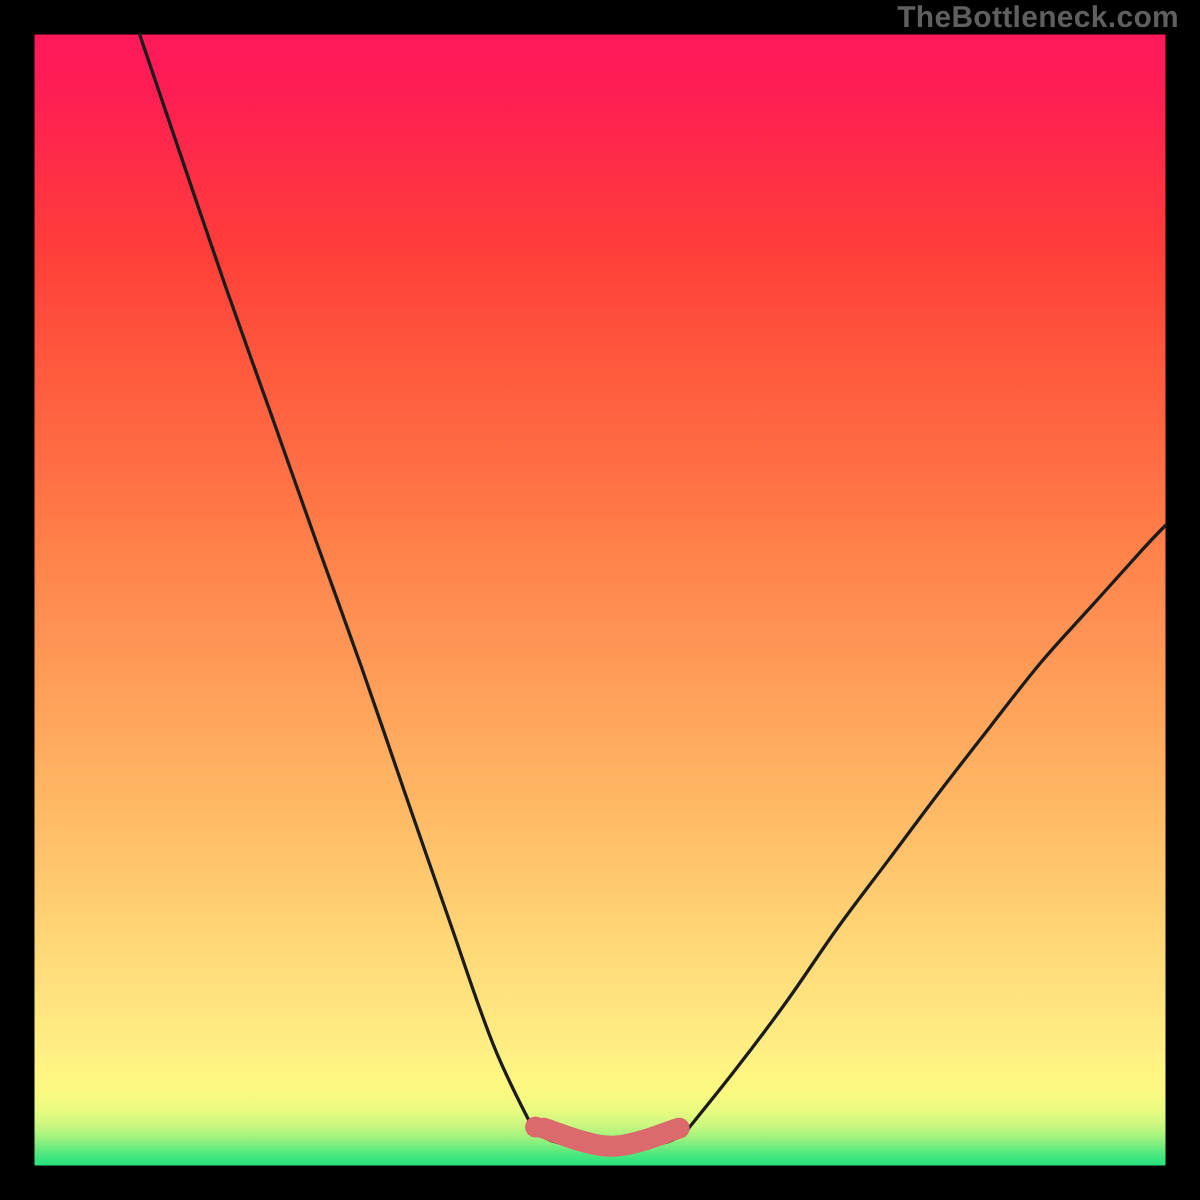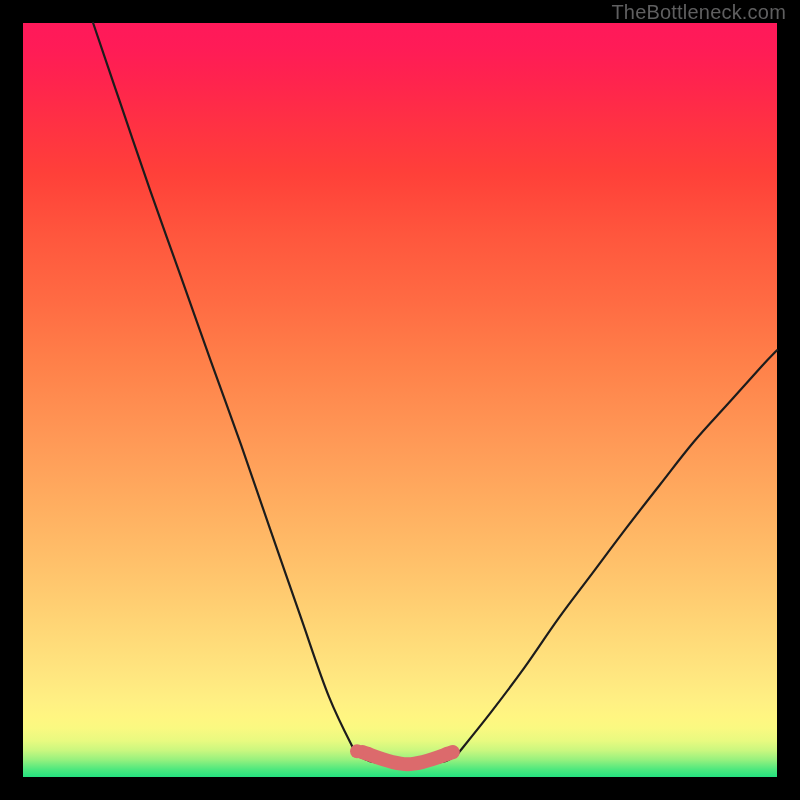--- a/index.html
+++ b/index.html
@@ -54,21 +54,21 @@
     height: 754px;
     overflow: visible;
   }
   .watermark {
     position: absolute;
     top: 1px;
     right: 14px;
     color: #5f5f60;
     font-family: Arial, Helvetica, sans-serif;
     font-size: 20px;
-    font-weight: 400;
+    font-weight: 700;
     letter-spacing: 0.2px;
   }
 </style>
 </head>
 <body>
 
 <div class="frame">
   <div class="plot-area">
     <svg class="curve-svg" viewBox="0 0 754 754" preserveAspectRatio="none">
       <path id="left-arm" fill="none" stroke-width="2.2" stroke-linecap="round" d="M 70.12 0.00 C 75.01 14.39, 86.95 49.66, 97.27 79.92 C 107.58 110.19, 116.43 136.65, 127.43 168.14 C 138.42 199.63, 147.48 224.31, 158.34 254.85 C 169.20 285.39, 177.02 307.80, 187.75 337.79 C 198.47 367.79, 207.18 391.08, 217.91 421.49 C 228.63 451.89, 236.73 476.15, 247.31 506.69 C 257.90 537.23, 266.13 561.01, 276.72 591.14 C 287.30 621.27, 295.95 648.83, 306.12 674.08 C 316.30 699.32, 328.38 721.07, 333.27 731.38" stroke="#1c1c1c"></path>

